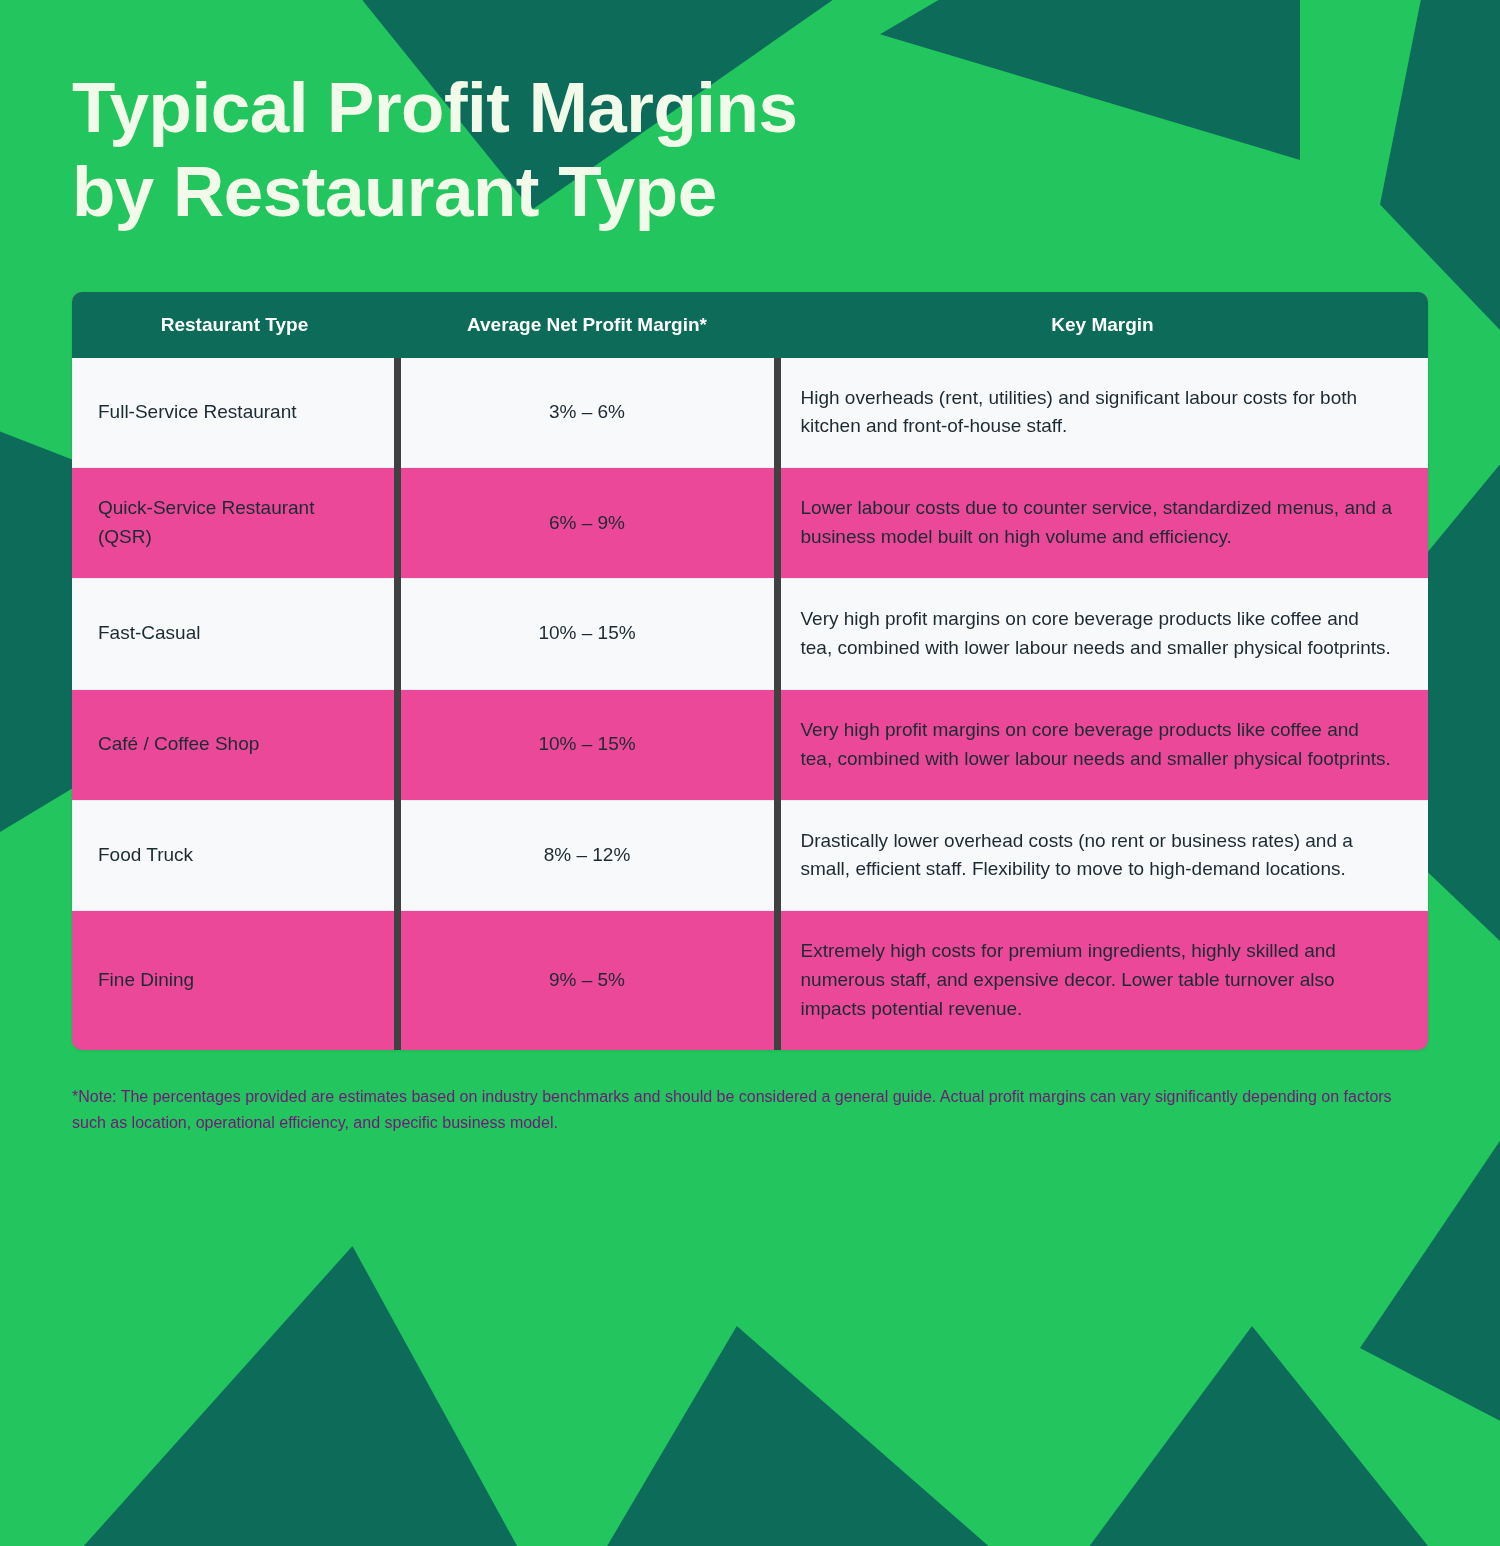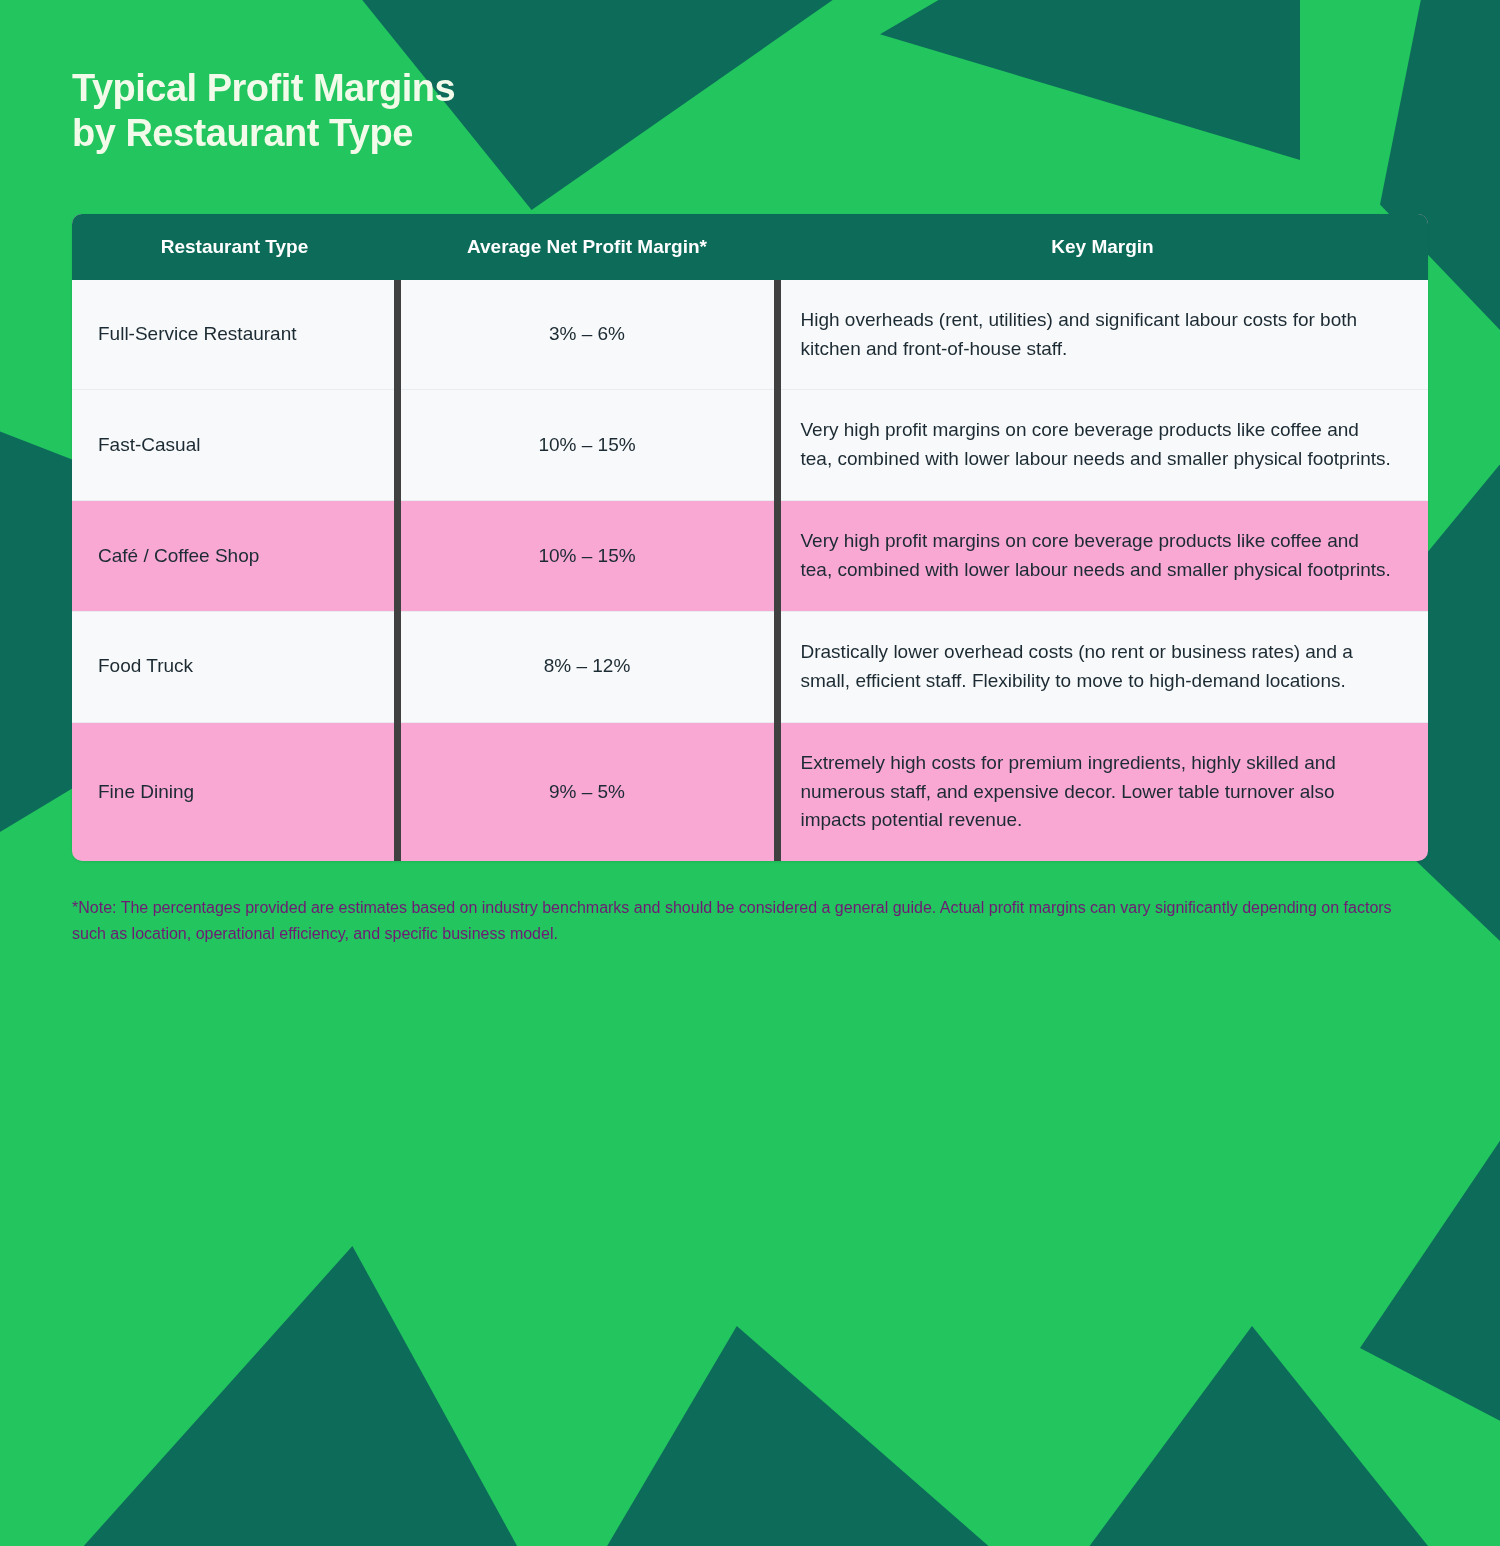--- a/index.html
+++ b/index.html
@@ -67,31 +67,31 @@
   
   .content {
     position: relative;
     z-index: 2;
     padding: 0 72px;
   }
 
   .title {
     margin: 0;
     padding-top: 66px;
-    font-size: 38px;
+    font-size: 71px;
     line-height: 1.18;
     font-weight: bold;
     color: #f2fbe9;
     letter-spacing: -0.5px;
     white-space: pre-line;
   }
 
   .table-card {
     margin-top: 58px;
-    background: #f9a8d4;
+    background: #ec4899;
     border-radius: 10px;
     overflow: hidden;
     box-shadow: 0 1px 3px rgba(0,0,0,0.08);
   }
 
   table {
     width: 100%;
     border-collapse: collapse;
     table-layout: fixed;
   }
@@ -161,20 +161,25 @@
           <th class="col-margin">Average Net Profit Margin*</th>
           <th class="col-reason">Key Margin</th>
         </tr>
       </thead>
       <tbody>
         <tr class="alt">
           <td class="cell-type">Full-Service Restaurant</td>
           <td class="cell-margin">3% – 6%</td>
           <td class="cell-reason">High overheads (rent, utilities) and significant labour costs for both kitchen and front-of-house staff.</td>
         </tr>
+        <tr>
+          <td class="cell-type">Quick-Service Restaurant (QSR)</td>
+          <td class="cell-margin">6% – 9%</td>
+          <td class="cell-reason">Lower labour costs due to counter service, standardized menus, and a business model built on high volume and efficiency.</td>
+        </tr>
         <tr class="alt">
           <td class="cell-type">Fast-Casual</td>
           <td class="cell-margin">10% – 15%</td>
           <td class="cell-reason">Very high profit margins on core beverage products like coffee and tea, combined with lower labour needs and smaller physical footprints.</td>
         </tr>
         <tr>
           <td class="cell-type">Café / Coffee Shop</td>
           <td class="cell-margin">10% – 15%</td>
           <td class="cell-reason">Very high profit margins on core beverage products like coffee and tea, combined with lower labour needs and smaller physical footprints.</td>
         </tr>

